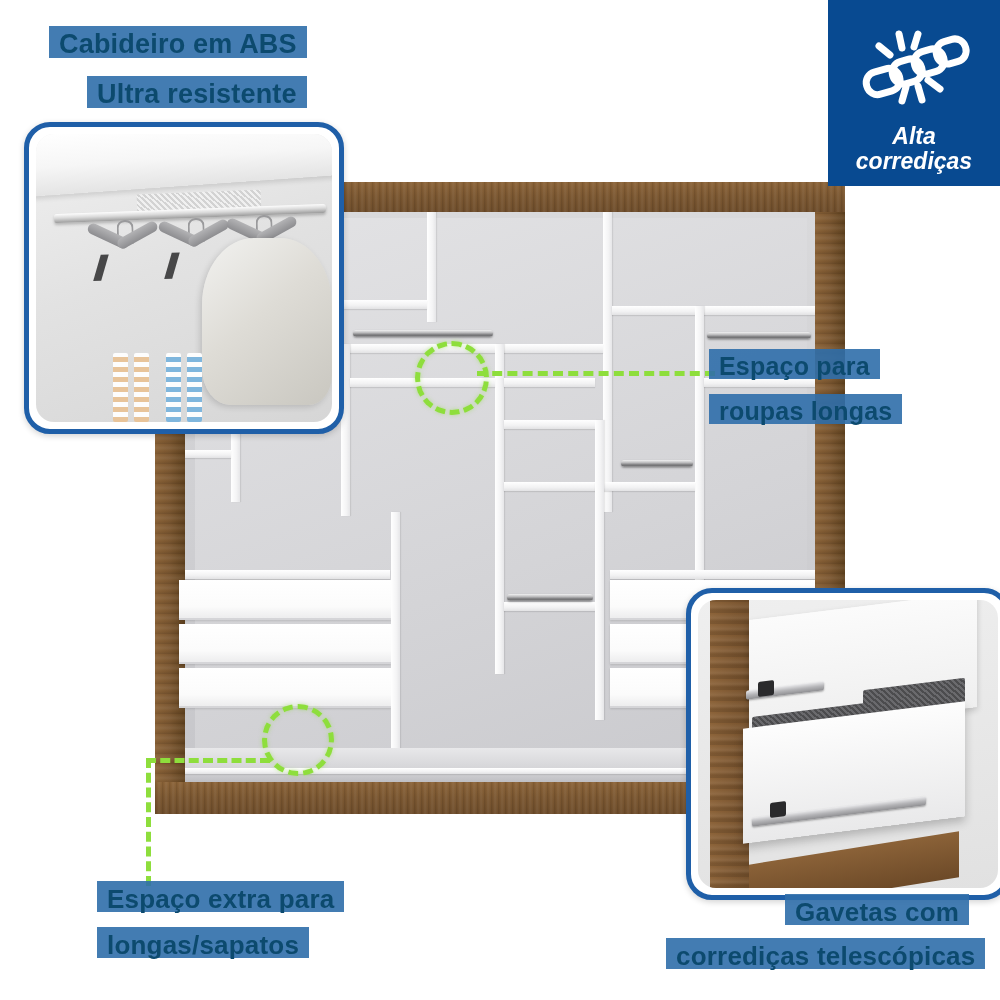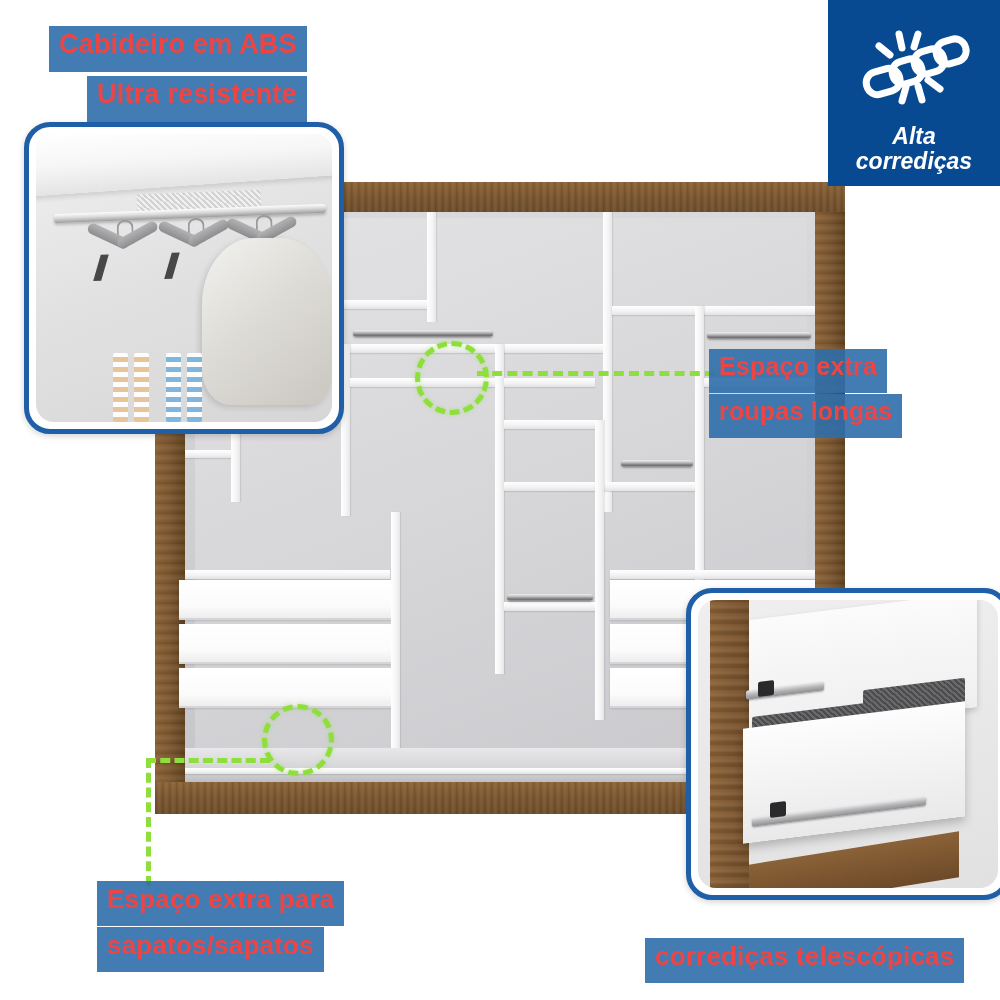--- a/index.html
+++ b/index.html
@@ -26,23 +26,23 @@
            box-shadow:1px 0 1px rgba(0,0,0,.08);}
   .backwall{position:absolute;background:linear-gradient(160deg,#e3e3e5 0%,#d4d4d7 60%,#c9c9cd 100%);}
   .drawer{position:absolute;background:linear-gradient(180deg,#ffffff 0%,#fbfbfb 70%,#ededee 100%);
           border-bottom:2px solid #d5d5d8;box-shadow:0 1px 2px rgba(0,0,0,.13);}
   .rail{position:absolute;height:7px;border-radius:4px;
         background:linear-gradient(180deg,#f2f2f2 0%,#b9b9bb 40%,#6e6e70 75%,#9d9d9f 100%);
         box-shadow:0 1px 2px rgba(0,0,0,.3);}
   .floorpan{position:absolute;background:linear-gradient(180deg,#e8e8ea 0%,#d2d2d5 70%,#bfbfc3 100%);}
 
   
-  .lbl{position:absolute;background:rgba(47,110,170,.90);color:#ef4444;
+  .lbl{position:absolute;background:rgba(47,110,170,.90);color:#0c4a6e;
        font-weight:bold;letter-spacing:.2px;white-space:nowrap;
-       padding:5px 10px 14px 10px;line-height:1;}
+       padding:5px 10px 0 10px;line-height:1;}
   .lbl.t1{font-size:27px;}
   .lbl.t2{font-size:25px;}
   .lbl.t3{font-size:26px;}
 
   
   .badge{position:absolute;left:828px;top:0px;width:172px;height:186px;
          background:#084a91;color:#fff;text-align:center;}
   .badge .cap{position:absolute;left:0;right:0;bottom:12px;font-size:23px;
               font-weight:bold;line-height:1.08;font-style:italic;}
   .badge svg{position:absolute;left:50%;top:30px;transform:translateX(-50%);}
@@ -234,27 +234,28 @@
       <div class="dp-drwbox"></div>
       <div class="dp-slide" style="left:18%;top:72%;width:58%;"></div>
       <div class="dp-clip" style="left:24%;top:70%;"></div>
       <div class="dp-woodbot"></div>
     </div>
   </div>
 
   <div class="lbl t1" style="left:49px;top:26px;">Cabideiro em ABS</div>
   <div class="lbl t1" style="left:87px;top:76px;">Ultra resistente</div>
 
-  <div class="lbl t2" style="left:709px;top:349px;">Espaço extra</div>
+  <div class="lbl t2" style="left:709px;top:349px;">Espaço para</div>
   <div class="lbl t2" style="left:709px;top:394px;">roupas longas</div>
 
   <div class="lbl t3" style="left:97px;top:881px;">Espaço extra para</div>
-  <div class="lbl t3" style="left:97px;top:927px;">sapatos/sapatos</div>
-
-  <div class="lbl t3" style="left:645px;top:938px;">corrediças telescópicas</div>
+  <div class="lbl t3" style="left:97px;top:927px;">longas/sapatos</div>
+
+  <div class="lbl t3" style="left:785px;top:894px;">Gavetas com</div>
+  <div class="lbl t3" style="left:666px;top:938px;">corrediças telescópicas</div>
 
   <div class="badge">
     <svg width="116" height="82" viewBox="0 0 116 82">
       <g fill="none" stroke="#ffffff" stroke-width="7" stroke-linecap="round" stroke-linejoin="round">
         <rect x="10" y="40" width="34" height="23" rx="11" transform="rotate(-16 27 51)"></rect>
         <rect x="36" y="30" width="30" height="23" rx="11" transform="rotate(-16 51 41)"></rect>
         <rect x="58" y="20" width="30" height="23" rx="11" transform="rotate(-16 73 31)"></rect>
         <rect x="80" y="10" width="30" height="23" rx="11" transform="rotate(-16 95 21)"></rect>
         <path d="M46 18 L43 4"></path>
         <path d="M58 17 L62 4"></path>

